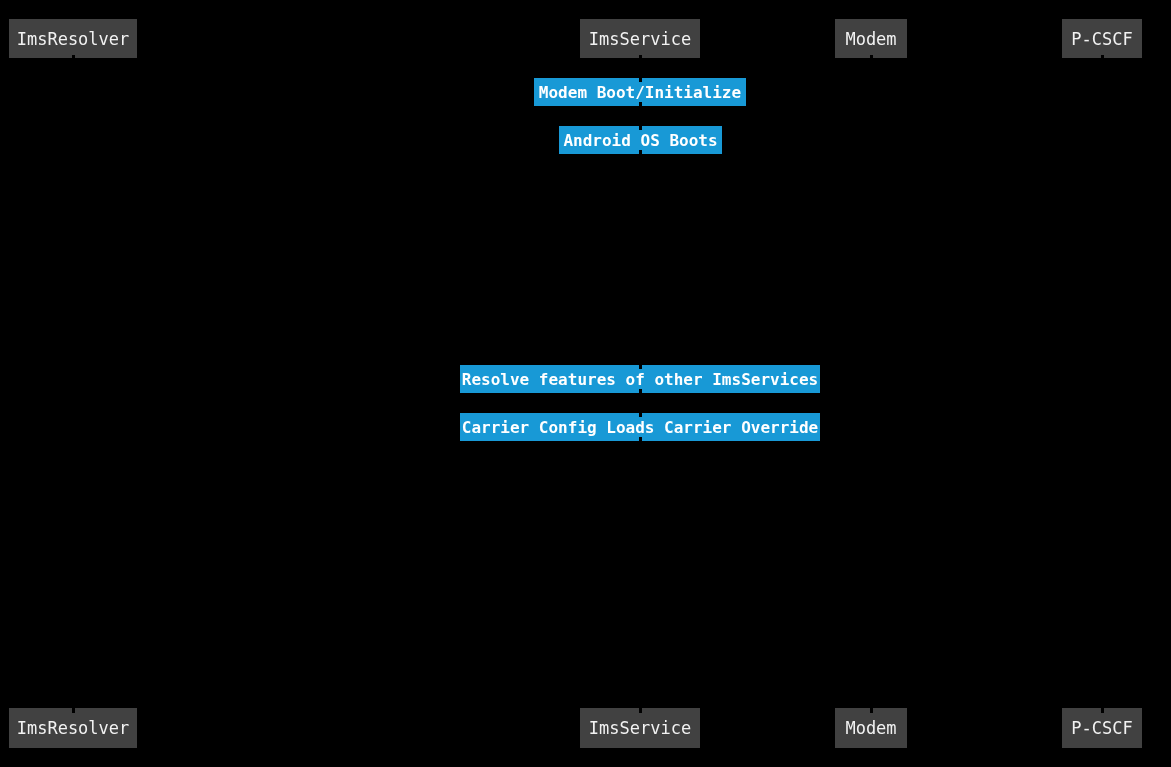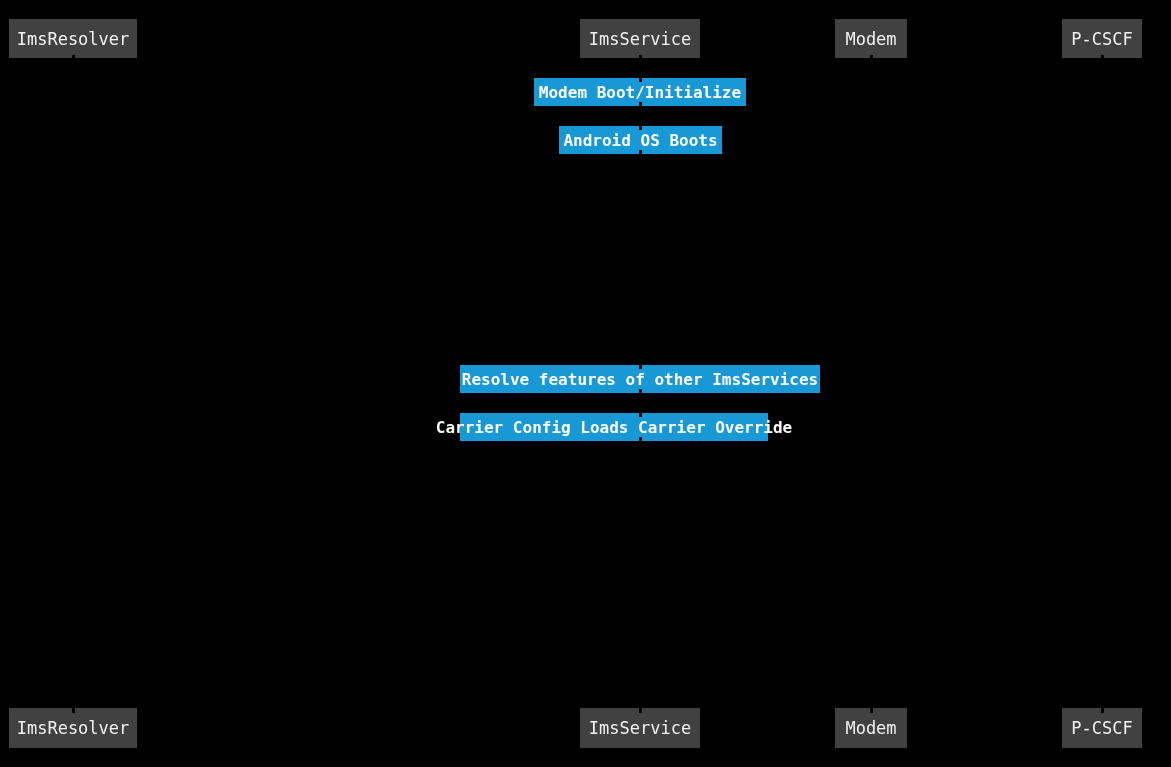--- a/index.html
+++ b/index.html
@@ -54,21 +54,21 @@
     <div class="lifeline" style="left: 1101px; top: 58px; width: 2px; height: 650px; background: rgb(0, 0, 0);"></div>
     <div class="note" style="left: 534px; top: 78px; width: 212px; height: 28px; background: rgb(24, 153, 214); color: rgb(255, 255, 255);">
       <span>Modem Boot/Initialize</span>
     </div>
     <div class="note" style="left: 460px; top: 365px; width: 360px; height: 28px; background: rgb(24, 153, 214); color: rgb(255, 255, 255);">
       <span>Resolve features of other ImsServices</span>
     </div>
     <div class="note" style="left: 559px; top: 126px; width: 163px; height: 28px; background: rgb(24, 153, 214); color: rgb(255, 255, 255);">
       <span>Android OS Boots</span>
     </div>
-    <div class="note" style="left: 460px; top: 413px; width: 308px; height: 28px; background: rgb(24, 153, 214); color: rgb(255, 255, 255); justify-content: center;">
+    <div class="note" style="left: 460px; top: 413px; width: 360px; height: 28px; background: rgb(24, 153, 214); color: rgb(255, 255, 255); justify-content: center;">
       <span>Carrier Config Loads Carrier Override</span>
     </div>
     <div class="participant" style="left: 9px; top: 19px; width: 128px; height: 39px; background: rgb(65, 65, 65); color: rgb(242, 242, 242);">
       <span>ImsResolver</span>
     </div>
     <div class="participant" style="left: 9px; top: 708px; width: 128px; height: 40px; background: rgb(65, 65, 65); color: rgb(242, 242, 242);">
       <span>ImsResolver</span>
     </div>
     <div class="participant" style="left: 580px; top: 19px; width: 120px; height: 39px; background: rgb(65, 65, 65); color: rgb(242, 242, 242);">
       <span>ImsService</span>

